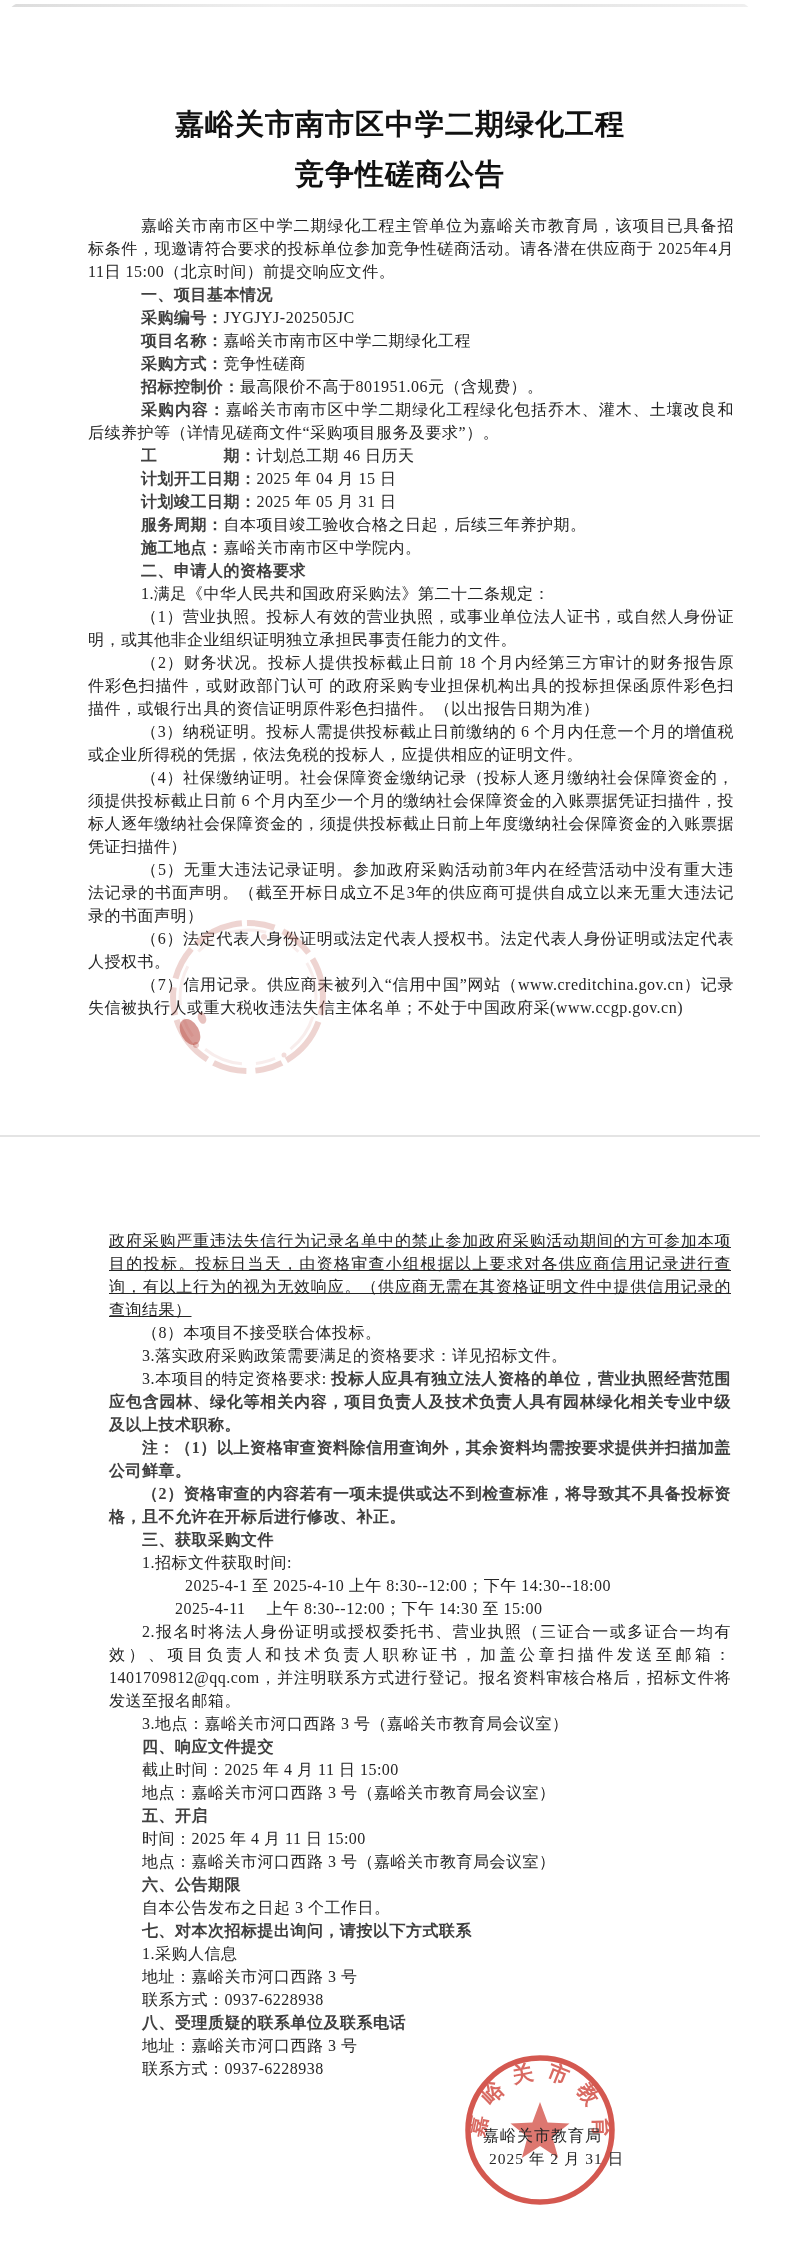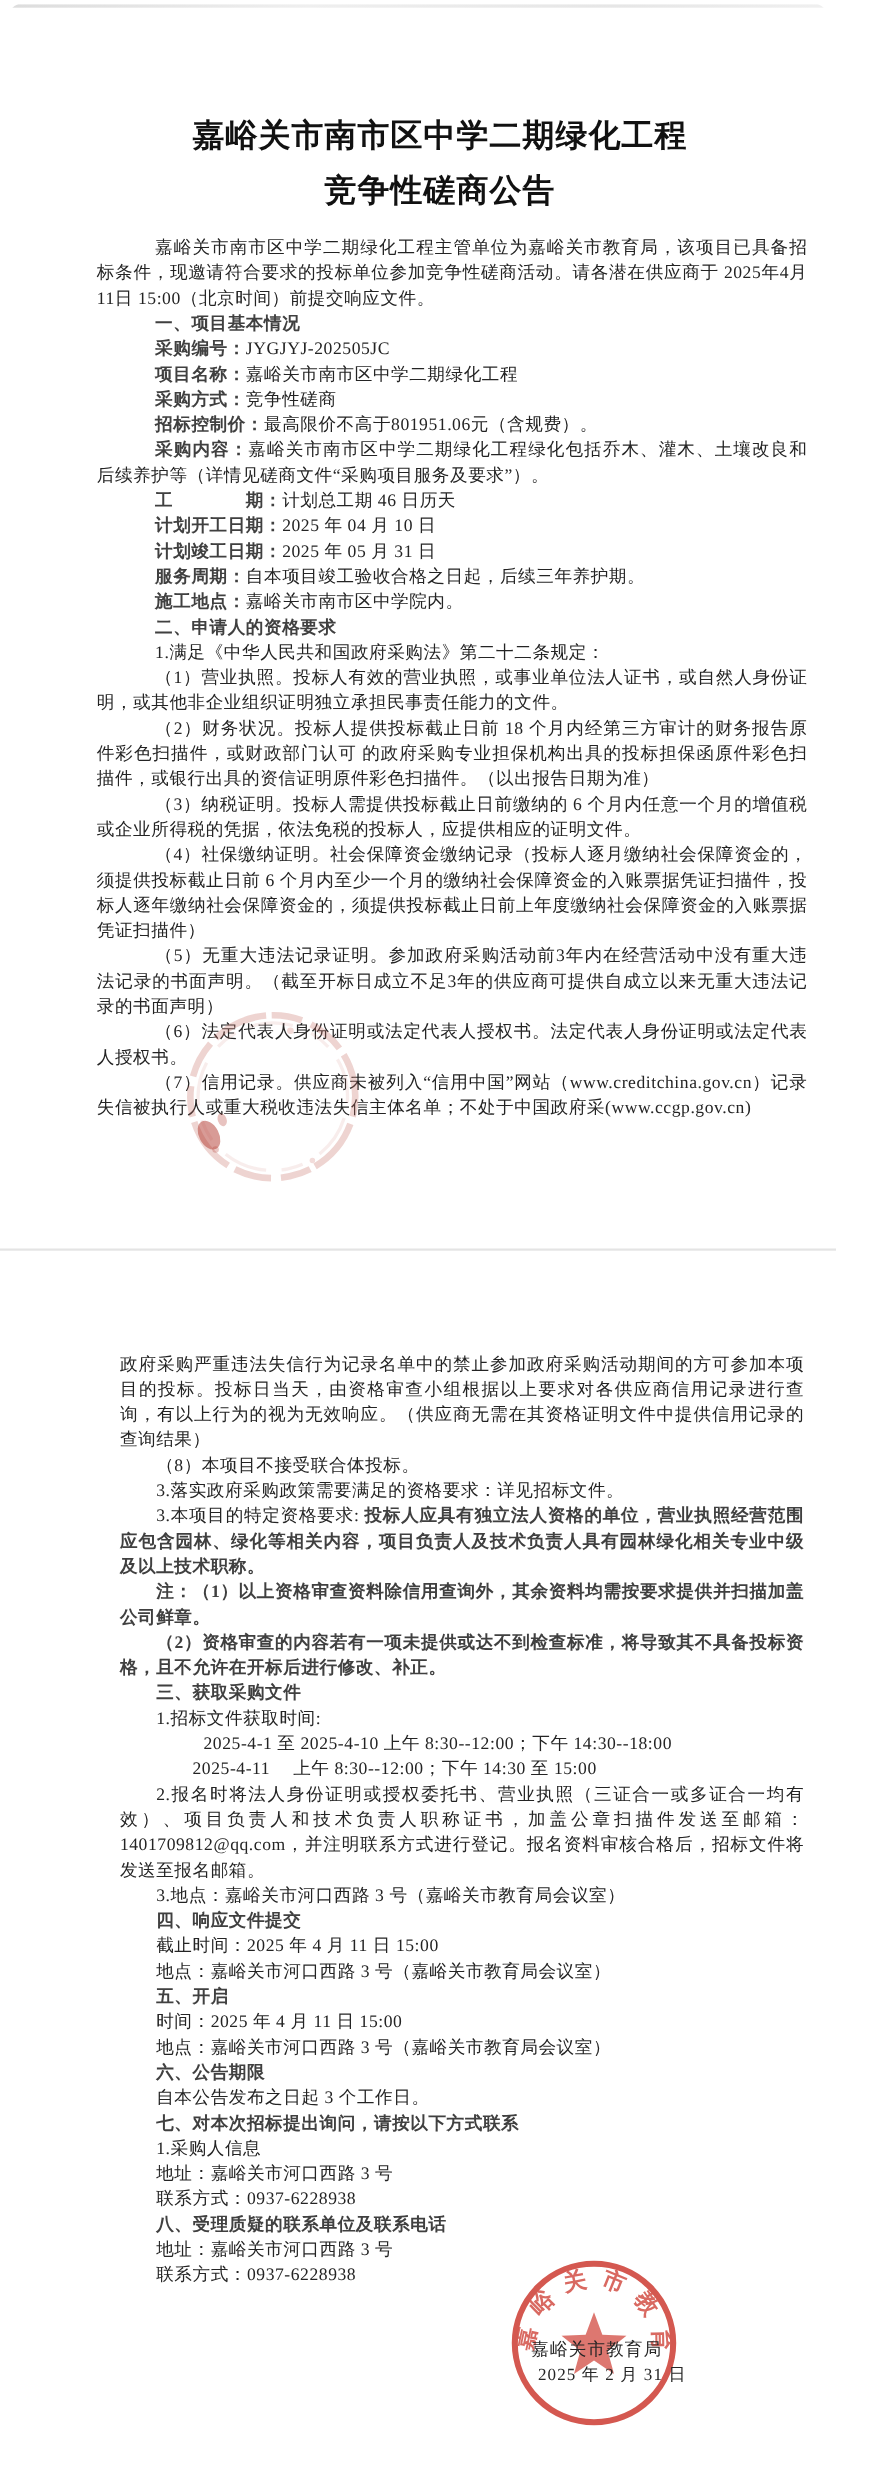--- a/index.html
+++ b/index.html
@@ -11,21 +11,21 @@
     background:linear-gradient(to right,#dcdcdc,#efefef 35%,#e6e6e6 70%,#f2f2f2);}
   .titleblk{position:absolute;top:99px;left:0;width:800px;text-align:center;
     font-weight:700;font-size:29px;line-height:50px;color:#111;letter-spacing:1px;}
   .pg{position:absolute;left:0;width:800px;box-sizing:border-box;
     font-size:16px;line-height:23px;letter-spacing:.5px;margin-left:16px;}
   .pg1{top:214px;padding:0 82px 0 72px;}
   .pg2{top:1229px;padding:0 85px 0 93px;}
   .ln{margin:0;text-align:justify;}
   .pg1 .ln{text-indent:53px;}
   .pg2 .ln{text-indent:33px;}
-  .ln.cont{text-indent:0 !important;}
+  .ln.cont{text-indent:0 !important;text-decoration:underline;}
   .ln.h{font-weight:700;color:#141414;}
   .pg2 .ln.date1{text-indent:76px;}
   .pg2 .ln.date2{text-indent:66px;}
   .bold{font-weight:700;color:#404040;}
   .divider{position:absolute;top:1135px;left:0;width:800px;height:2px;background:#e4e4e4;}
   .stamp1{position:absolute;left:166px;top:917px;width:164px;height:160px;pointer-events:none;}
   .stamp2{position:absolute;left:461px;top:2051px;width:158px;height:158px;}
   .sig{position:absolute;color:#262626;white-space:nowrap;}
   .sig-org{top:2126px;left:483px;font-size:16px;letter-spacing:1px;}
   .sig-date{top:2149px;left:489px;font-size:15.5px;letter-spacing:1px;}
@@ -43,21 +43,21 @@
 
   <div class="pg pg1">
       <p class="ln p"><span>嘉峪关市南市区中学二期绿化工程主管单位为嘉峪关市教育局，该项目已具备招标条件，现邀请符合要求的投标单位参加竞争性磋商活动。请各潜在供应商于 2025年4月11日 15:00（北京时间）前提交响应文件。</span></p>
       <p class="ln h"><span class="bold">一、项目基本情况</span></p>
       <p class="ln p"><span class="bold">采购编号：</span><span>JYGJYJ-202505JC</span></p>
       <p class="ln p"><span class="bold">项目名称：</span><span>嘉峪关市南市区中学二期绿化工程</span></p>
       <p class="ln p"><span class="bold">采购方式：</span><span>竞争性磋商</span></p>
       <p class="ln p"><span class="bold">招标控制价：</span><span>最高限价不高于801951.06元（含规费）。</span></p>
       <p class="ln p"><span class="bold">采购内容：</span><span>嘉峪关市南市区中学二期绿化工程绿化包括乔木、灌木、土壤改良和后续养护等（详情见磋商文件“采购项目服务及要求”）。</span></p>
       <p class="ln p"><span class="bold">工　　　　期：</span><span>计划总工期 46 日历天</span></p>
-      <p class="ln p"><span class="bold">计划开工日期：</span><span>2025 年 04 月 10 日</span></p>
+      <p class="ln p"><span class="bold">计划开工日期：</span><span>2025 年 04 月 15 日</span></p>
       <p class="ln p"><span class="bold">计划竣工日期：</span><span>2025 年 05 月 31 日</span></p>
       <p class="ln p"><span class="bold">服务周期：</span><span>自本项目竣工验收合格之日起，后续三年养护期。</span></p>
       <p class="ln p"><span class="bold">施工地点：</span><span>嘉峪关市南市区中学院内。</span></p>
       <p class="ln h"><span class="bold">二、申请人的资格要求</span></p>
       <p class="ln p"><span>1.满足《中华人民共和国政府采购法》第二十二条规定：</span></p>
       <p class="ln p"><span>（1）营业执照。投标人有效的营业执照，或事业单位法人证书，或自然人身份证明，或其他非企业组织证明独立承担民事责任能力的文件。</span></p>
       <p class="ln p"><span>（2）财务状况。投标人提供投标截止日前 18 个月内经第三方审计的财务报告原件彩色扫描件，或财政部门认可 的政府采购专业担保机构出具的投标担保函原件彩色扫描件，或银行出具的资信证明原件彩色扫描件。（以出报告日期为准）</span></p>
       <p class="ln p"><span>（3）纳税证明。投标人需提供投标截止日前缴纳的 6 个月内任意一个月的增值税或企业所得税的凭据，依法免税的投标人，应提供相应的证明文件。</span></p>
       <p class="ln p"><span>（4）社保缴纳证明。社会保障资金缴纳记录（投标人逐月缴纳社会保障资金的，须提供投标截止日前 6 个月内至少一个月的缴纳社会保障资金的入账票据凭证扫描件，投标人逐年缴纳社会保障资金的，须提供投标截止日前上年度缴纳社会保障资金的入账票据凭证扫描件）</span></p>
       <p class="ln p"><span>（5）无重大违法记录证明。参加政府采购活动前3年内在经营活动中没有重大违法记录的书面声明。（截至开标日成立不足3年的供应商可提供自成立以来无重大违法记录的书面声明）</span></p>

